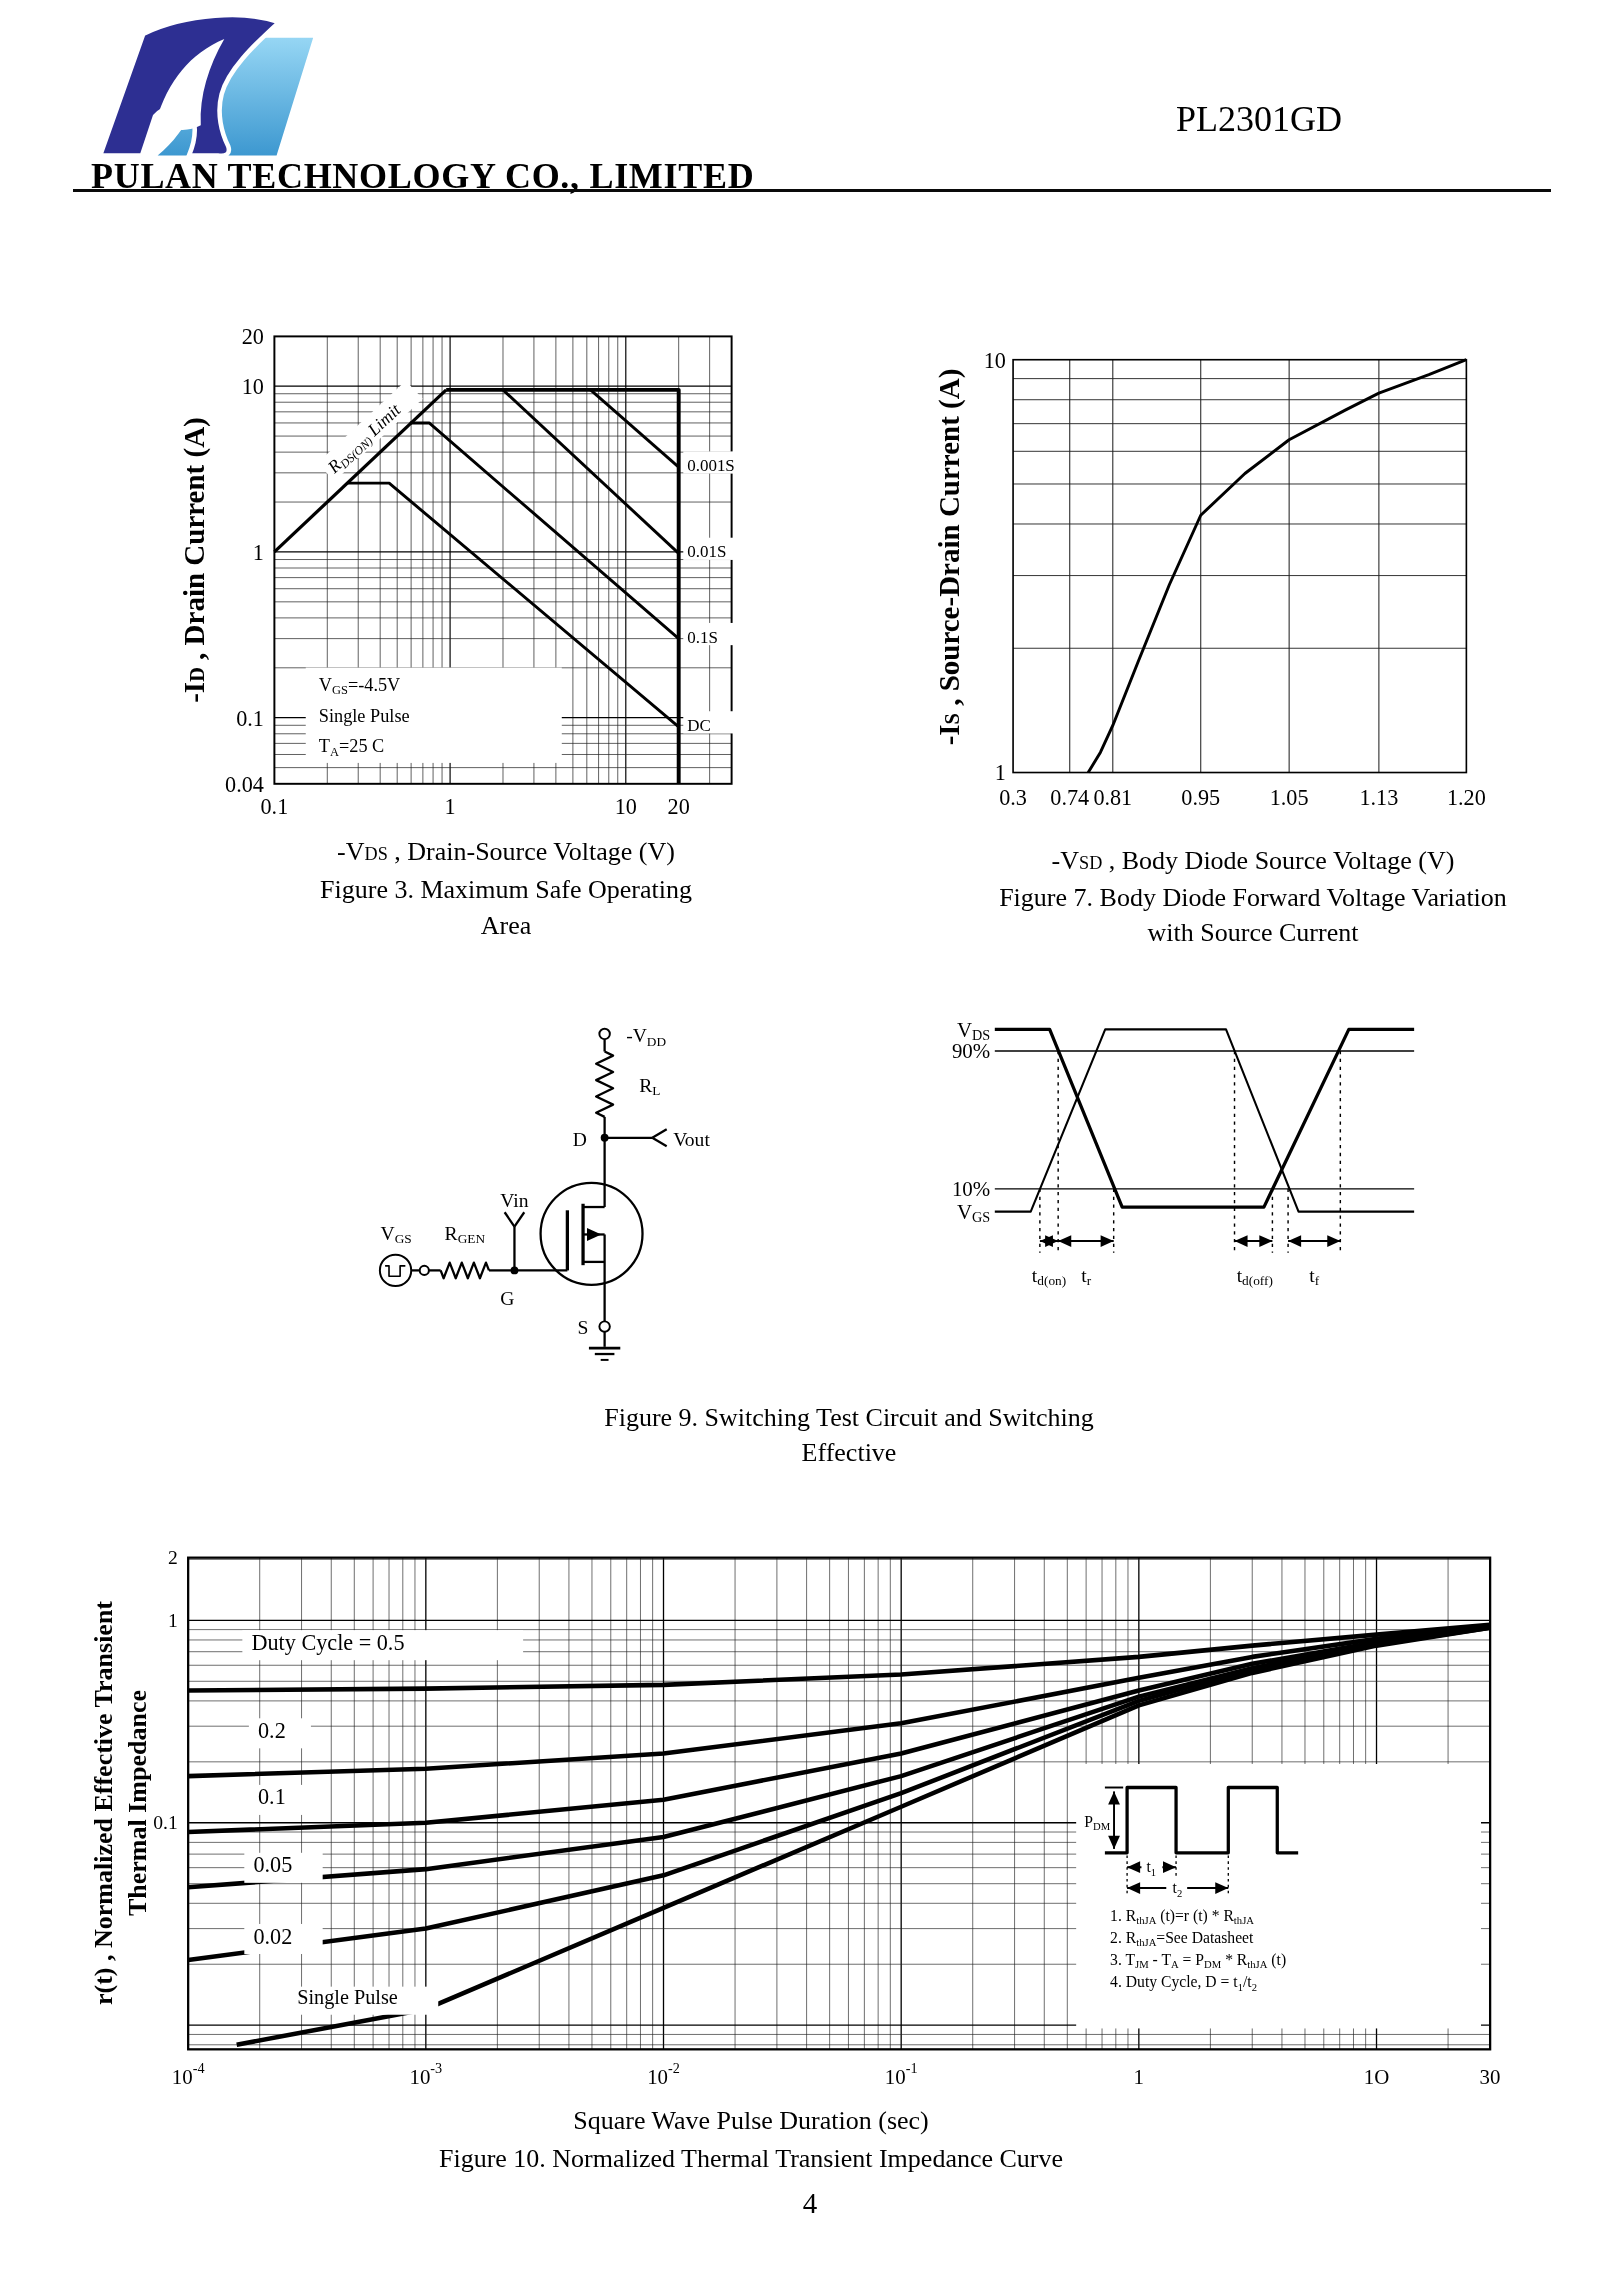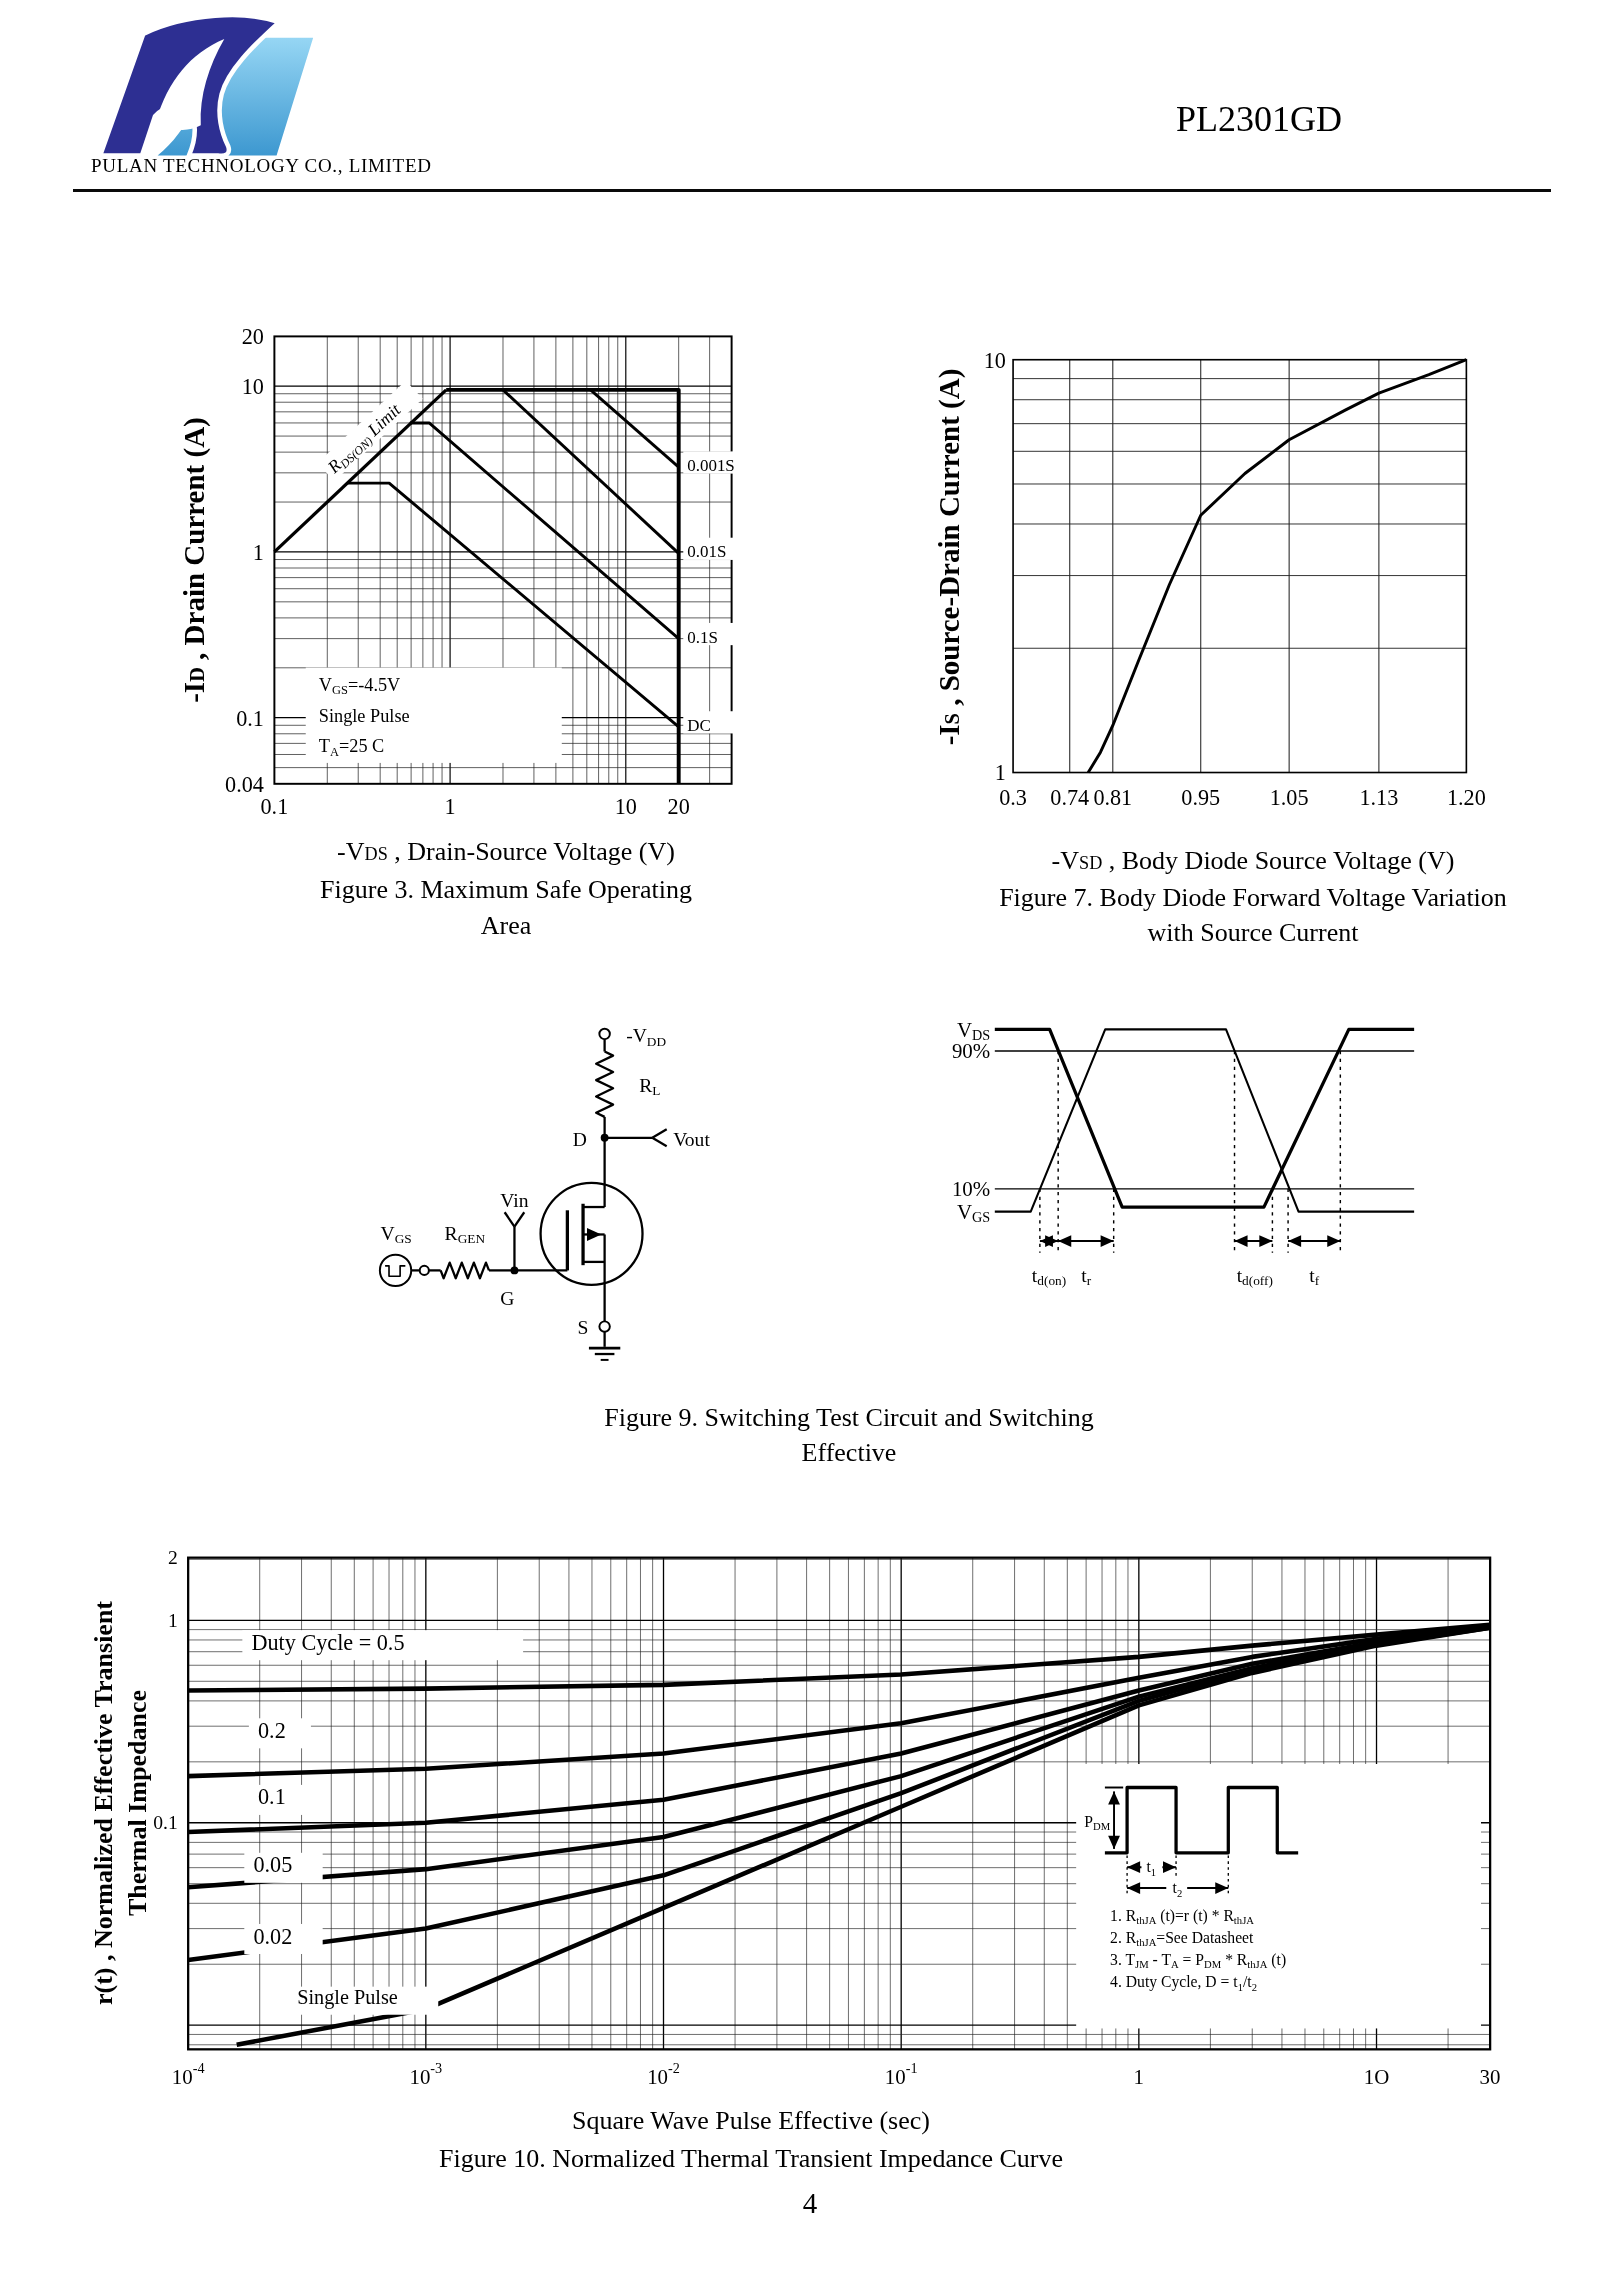--- a/index.html
+++ b/index.html
@@ -3,21 +3,21 @@
 <meta charset="utf-8">
 <style>
   html,body{margin:0;padding:0;background:#888;}
   .page{position:relative;width:1621px;height:2295px;background:#ffffff;
         font-family:"Liberation Serif",serif;color:#000;overflow:hidden;margin:0 auto;}
   .abs{position:absolute;}
   .cap{position:absolute;transform:translateX(-50%);white-space:nowrap;font-size:26px;}
   .vlab{position:absolute;transform:translate(-50%,-50%) rotate(-90deg);white-space:nowrap;
         font-weight:bold;font-size:29px;text-align:center;line-height:1.3;}
   .sg{font-size:70%;}
-  .company{position:absolute;left:91px;top:155px;font-size:19px;letter-spacing:0.7px;}
+  .company{position:absolute;left:91px;top:155px;font-size:36px;letter-spacing:0.7px;font-weight:bold;}
   .part{position:absolute;left:1176px;top:98px;font-size:36px;}
   .rule{position:absolute;left:73px;top:189px;width:1478px;height:3.3px;background:#0a0a0a;}
   .pagenum{position:absolute;left:810px;top:2187px;transform:translateX(-50%);font-size:29px;}
   svg text{font-family:"Liberation Serif",serif;fill:#000;}
 </style>
 </head>
 <body>
 
 <div class="page">
 
@@ -371,18 +371,18 @@
           <text x="1700" y="2940" font-size="24" text-anchor="start" font-weight="normal" font-style="normal"><tspan>1. R</tspan><tspan font-size="68%" dy="5">thJA</tspan><tspan dy="-5"> (t)=r (t) * R</tspan><tspan font-size="68%" dy="5">thJA</tspan></text>
           <text x="1700" y="2974" font-size="24" text-anchor="start" font-weight="normal" font-style="normal"><tspan>2. R</tspan><tspan font-size="68%" dy="5">thJA</tspan><tspan dy="-5">=See Datasheet</tspan></text>
           <text x="1700" y="3008" font-size="24" text-anchor="start" font-weight="normal" font-style="normal"><tspan>3. T</tspan><tspan font-size="68%" dy="5">JM</tspan><tspan dy="-5"> - T</tspan><tspan font-size="68%" dy="5">A</tspan><tspan dy="-5"> = P</tspan><tspan font-size="68%" dy="5">DM</tspan><tspan dy="-5"> * R</tspan><tspan font-size="68%" dy="5">thJA</tspan><tspan dy="-5"> (t)</tspan></text>
           <text x="1700" y="3042" font-size="24" text-anchor="start" font-weight="normal" font-style="normal"><tspan>4. Duty Cycle, D = t</tspan><tspan font-size="68%" dy="5">1</tspan><tspan dy="-5">/t</tspan><tspan font-size="68%" dy="5">2</tspan></text>
         </g>
       </svg></div>
   <div class="vlab" style="left:121px;top:1803px;font-size:26px">
     <div>r(t) , Normalized Effective Transient</div>
     <div>Thermal Impedance</div>
   </div>
-  <div class="cap" style="left:751px;top:2106px">Square Wave Pulse Effective (sec)</div>
+  <div class="cap" style="left:751px;top:2106px">Square Wave Pulse Duration (sec)</div>
   <div class="cap" style="left:751px;top:2144px">Figure 10. Normalized Thermal Transient Impedance Curve</div>
 
   <div class="pagenum">4</div>
 </div>
 
 
 </body></html>

